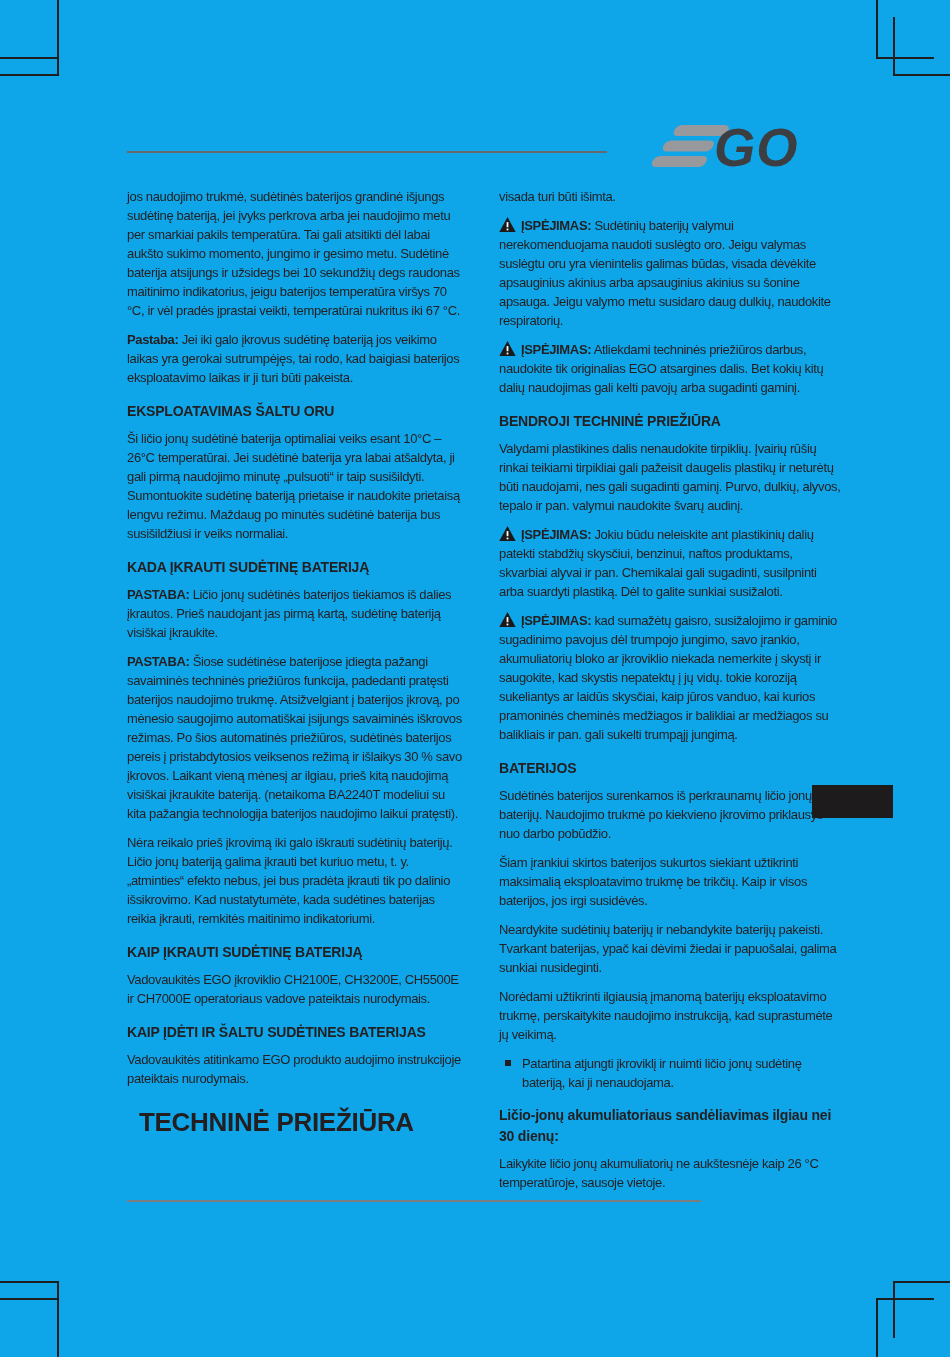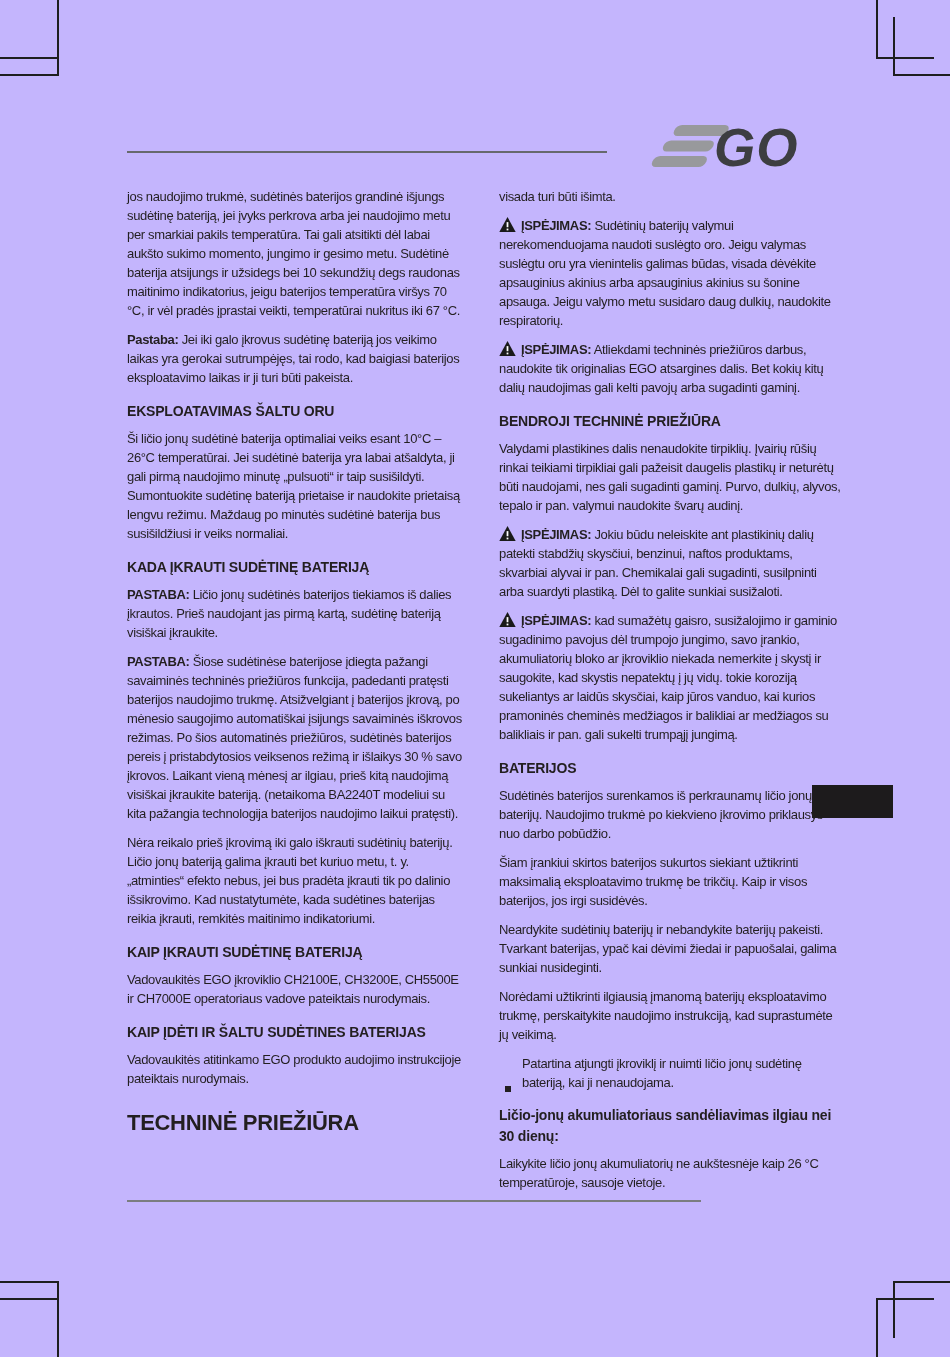--- a/index.html
+++ b/index.html
@@ -1,36 +1,36 @@
 <!DOCTYPE html>
 <html><head>
 <meta charset="utf-8">
 <style>
   html,body{margin:0;padding:0;background:#ffffff;}
   .page{
-    position:relative;width:950px;height:1357px;background:#c4b5fd;
+    position:relative;width:950px;height:1357px;background:#0ea5e9;
     font-family:"Liberation Sans",sans-serif;color:#231f20;overflow:hidden;
   }
   .mark{position:absolute;background:#1e1e1e;}
   .rule{position:absolute;background:#67696d;}
   #header-rule{left:127px;top:151px;width:480px;height:2px;}
   #footer-rule{left:127px;top:1200px;width:574px;height:2px;background:#7b7d80;}
   #logo{position:absolute;left:618px;top:122px;}
   #page-tab{position:absolute;left:812px;top:785px;width:81px;height:33px;background:#1d1b1c;}
   .col{position:absolute;top:187px;font-size:13px;line-height:19px;letter-spacing:-0.35px;}
   #left-col{left:127px;width:339px;}
   #right-col{left:499px;width:342px;}
   .col p{margin:0 0 10px 0;}
   .lead{font-weight:bold;}
-  h1{font-size:22px;line-height:25px;margin:22px 0 5px 0;letter-spacing:-0.3px;font-weight:bold;}
+  h1{font-size:26px;line-height:25px;margin:22px 0 5px 12px;letter-spacing:-0.3px;font-weight:bold;}
   h2{font-size:14px;line-height:19px;margin:15px 0 8px 0;letter-spacing:-0.2px;font-weight:bold;}
   h3{font-size:14px;line-height:21px;margin:13px 0 7px 0;letter-spacing:-0.2px;font-weight:bold;}
   .warn{margin:2px 0 10px 0;}
   .wicon{vertical-align:-2px;margin-right:5px;}
-  .bullet{display:flex;margin:0 0 10px 0;align-items:flex-end;}
+  .bullet{display:flex;margin:0 0 10px 0;}
   .sq{flex:none;width:6px;height:6px;background:#231f20;margin:6px 11px 0 6px;}
 </style>
 </head>
 <body>
 
 <div class="page">
 
   <div class="mark" style="left:57px;top:0;width:1.5px;height:76px;"></div>
   <div class="mark" style="left:0;top:57px;width:58px;height:1.5px;"></div>
   <div class="mark" style="left:0;top:74px;width:58px;height:1.5px;"></div>

